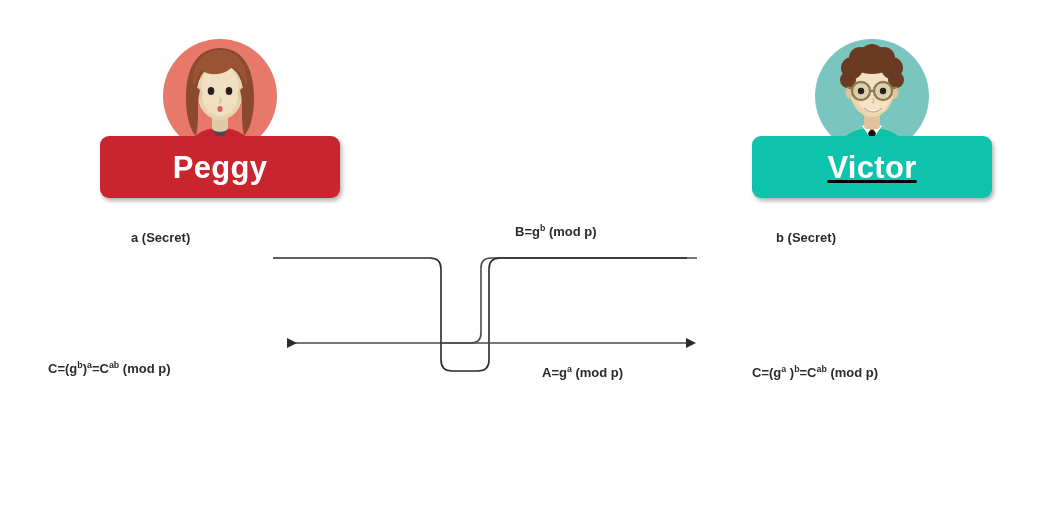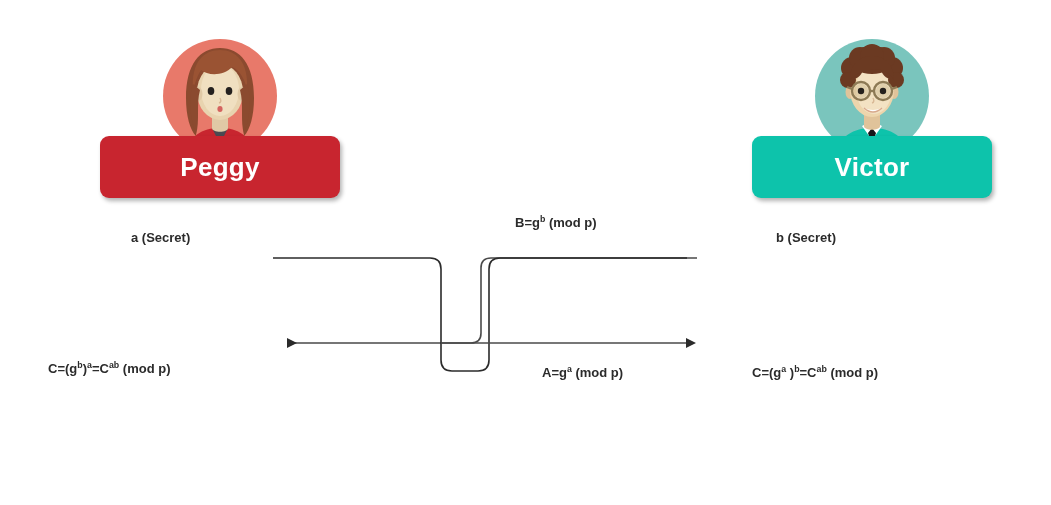--- a/index.html
+++ b/index.html
@@ -43,46 +43,46 @@
     height: 62px;
     border-radius: 9px;
     box-sizing: border-box;
     display: flex;
     align-items: center;
     justify-content: center;
     box-shadow: 2px 3px 4px rgba(0,0,0,0.30);
   }
   .name-badge span {
     color: #ffffff;
-    font-size: 26px;
+    font-size: 31px;
     font-weight: bold;
     letter-spacing: 0.3px;
     line-height: 1;
   }
   .badge-peggy { background: #c8252f; }
-  .badge-victor { background: #0dc3ab; }
+  .badge-victor { background: #0dc3ab; text-decoration: underline; }
 
   
   .lbl {
     position: absolute;
     color: #2b2b2b;
     font-size: 13px;
     font-weight: bold;
     white-space: nowrap;
     line-height: 1;
   }
   .lbl sup {
     font-size: 0.68em;
     vertical-align: super;
     line-height: 0;
   }
 
   #label-a-secret   { left: 131px; top: 231px; }
   #label-b-secret   { left: 776px; top: 231px; text-align: center; }
-  #label-B-pub      { left: 515px; top: 216px; }
+  #label-B-pub      { left: 515px; top: 225px; }
   #label-A-pub      { left: 542px; top: 366px; }
   #label-peggy-shared { left: 48px;  top: 362px; }
   #label-victor-shared{ left: 752px; top: 366px; }
 
   
   #wires {
     position: absolute;
     left: 0;
     top: 0;
     width: 1051px;

